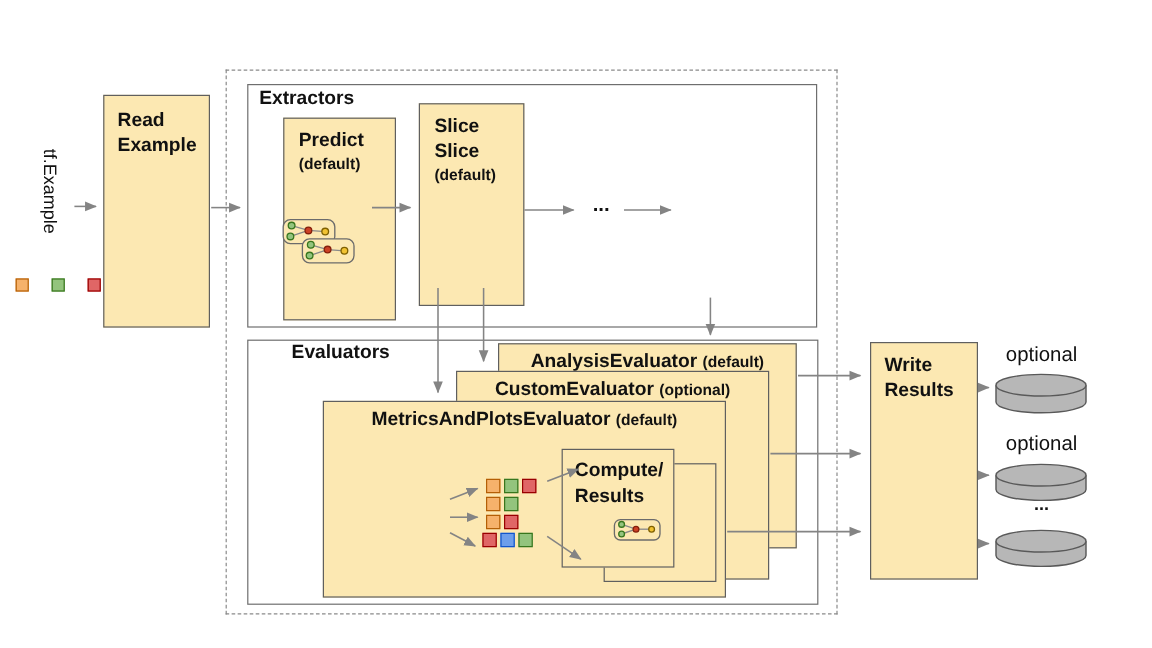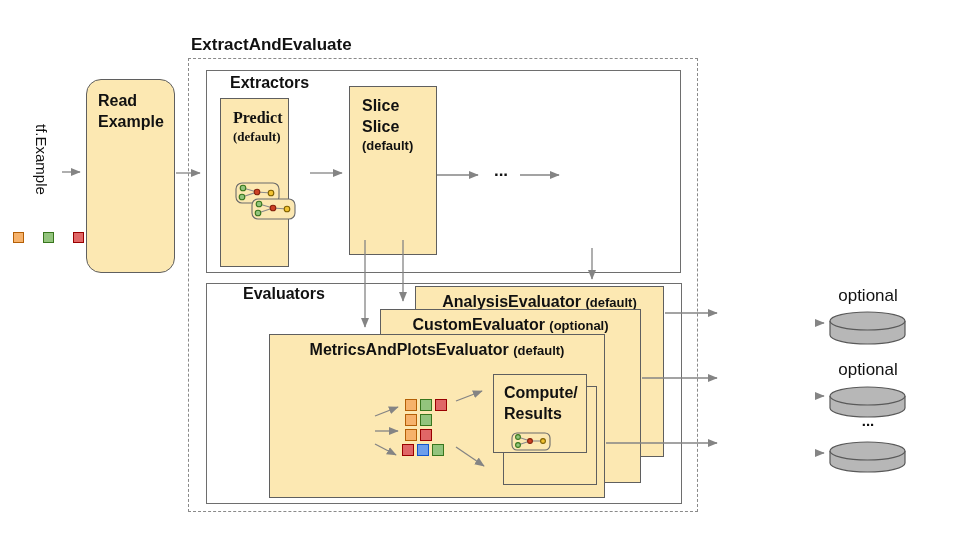--- a/index.html
+++ b/index.html
@@ -21,37 +21,36 @@
   .sq{display:inline-block;width:12px;height:12px;border:1.5px solid;box-sizing:border-box;margin-right:3px;}
   .wide-gap .sq{width:11px;height:11px;margin-right:19px;}
   svg.overlay{position:absolute;left:0;top:0;pointer-events:none;}
   .evtitle{padding-top:4px;white-space:nowrap;}
 </style>
 </head>
 <body>
 
 <div class="canvas">
 
-  <div class="abs diagtitle" style="left:191px;top:35px;">ExtractAndEvaluate</div>
   <div class="abs dashed" style="left:188px;top:58px;width:510px;height:454px;"></div>
 
   <div class="abs vtext" style="left:33px;top:124px;height:96px;">tf.Example</div>
   <div class="abs wide-gap" style="left:16px;top:232px;">
       <div class="sq-row"><span class="sq" style="background: rgb(246, 178, 107); border-color: rgb(180, 95, 6);"></span><span class="sq" style="background: rgb(147, 196, 125); border-color: rgb(56, 118, 29);"></span><span class="sq" style="background: rgb(224, 102, 102); border-color: rgb(153, 0, 0);"></span><span class="sq" style="background: rgb(109, 158, 235); border-color: rgb(17, 85, 204);"></span></div>
     </div>
 
-  <div class="abs tan" style="left:86px;top:79px;width:89px;height:194px;padding:10px 4px 0 11px;border-radius:15px;">
+  <div class="abs tan" style="left:86px;top:79px;width:89px;height:194px;padding:10px 4px 0 11px;">
     <div class="bt">Read</div>
     <div class="bt">Example</div>
   </div>
 
   <div class="abs frame" style="left:206px;top:70px;width:475px;height:203px;"></div>
-  <div class="abs seclabel" style="left:230px;top:74px;">Extractors</div>
+  <div class="abs seclabel" style="left:216px;top:74px;">Extractors</div>
 
-  <div class="abs tan" style="left:220px;top:98px;width:69px;height:169px;padding:8px 2px 0 12px;font-family:Liberation Serif, serif;">
+  <div class="abs tan" style="left:236px;top:98px;width:94px;height:169px;padding:8px 2px 0 12px;">
     <div class="bt">Predict</div>
     <div class="qual">(default)</div>
   </div>
 
   <div class="abs tan" style="left:349px;top:86px;width:88px;height:169px;padding:8px 2px 0 12px;">
     <div class="bt">Slice</div>
     <div class="bt">Slice</div>
     <div class="qual">(default)</div>
   </div>
 
@@ -78,25 +77,29 @@
 
 
   <div class="abs" style="left:405px;top:399px;">
       <div class="sq-row"><span class="sq" style="background: rgb(246, 178, 107); border-color: rgb(180, 95, 6);"></span><span class="sq" style="background: rgb(147, 196, 125); border-color: rgb(56, 118, 29);"></span><span class="sq" style="background: rgb(224, 102, 102); border-color: rgb(153, 0, 0);"></span></div>
       <div class="sq-row"><span class="sq" style="background: rgb(246, 178, 107); border-color: rgb(180, 95, 6);"></span><span class="sq" style="background: rgb(147, 196, 125); border-color: rgb(56, 118, 29);"></span></div>
       <div class="sq-row"><span class="sq" style="background: rgb(246, 178, 107); border-color: rgb(180, 95, 6);"></span><span class="sq" style="background: rgb(224, 102, 102); border-color: rgb(153, 0, 0);"></span></div>
       <div class="sq-row"><span class="sq" style="background: rgb(224, 102, 102); border-color: rgb(153, 0, 0);"></span><span class="sq" style="background: rgb(109, 158, 235); border-color: rgb(17, 85, 204);"></span><span class="sq" style="background: rgb(147, 196, 125); border-color: rgb(56, 118, 29);"></span></div>
     </div>
 
   <div class="abs tan" style="left:503px;top:386px;width:94px;height:99px;"></div>
-  <div class="abs tan" style="left:493px;top:374px;width:94px;height:79px;padding:7px 2px 2px 10px;">
+  <div class="abs tan" style="left:468px;top:374px;width:94px;height:99px;padding:7px 2px 2px 10px;">
     <div class="bt">Compute/</div>
     <div class="bt">Results</div>
   </div>
 
+  <div class="abs tan" style="left:725px;top:285px;width:90px;height:198px;padding:8px 2px 0 11px;">
+    <div class="bt">Write</div>
+    <div class="bt">Results</div>
+  </div>
 
   <div class="abs plain ctr" style="left:828px;top:286px;width:80px;font-size:17px;">optional</div>
   <div class="abs plain ctr" style="left:828px;top:360px;width:80px;font-size:17px;">optional</div>
   <div class="abs ctr" style="left:828px;top:412px;width:80px;font-weight:bold;font-size:15px;">...</div>
 
   <svg class="overlay" width="960" height="540">
     <defs>
       <marker id="ah" markerWidth="9" markerHeight="8" refX="7" refY="3.5" orient="auto">
         <path d="M0,0.4 L7.6,3.5 L0,6.6 Z" style="fill:var(--arrow);"></path>
       </marker>

